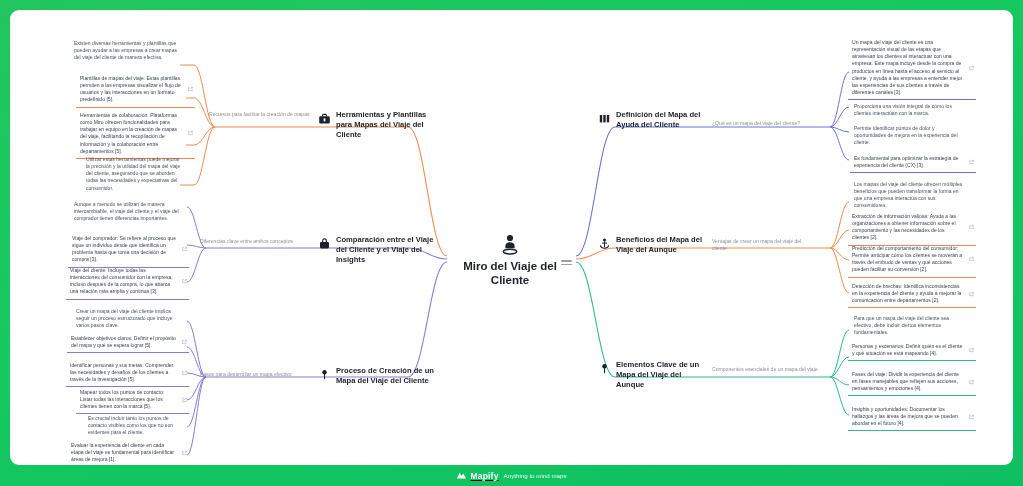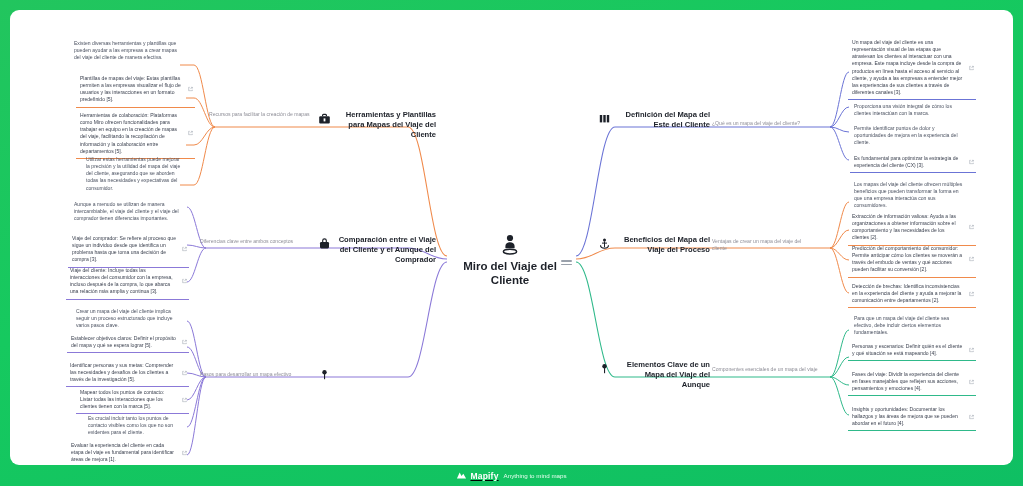--- a/index.html
+++ b/index.html
@@ -40,21 +40,21 @@
     position: absolute; left: 551px; top: 250px;
     width: 11px; height: 9px;
   }
   .center-handle i {
     display: block; height: 1.6px; background: #9aa1ab; margin-bottom: 2.3px; border-radius: 1px;
   }
 
   
   .branch {
     position: absolute;
-    display: flex; align-items: flex-start; gap: 5px; text-align: right;
+    display: flex; align-items: flex-start; gap: 5px;
   }
   .branch .bicon { flex: 0 0 auto; width: 13px; height: 13px; margin-top: 1px; }
   .branch .blabel {
     font-size: 7.6px; font-weight: bold; color: #1d2129; line-height: 1.32;
   }
 
   
   .edge-label {
     position: absolute;
     font-size: 5.1px; color: #8d8d96; line-height: 1.35;
@@ -171,53 +171,54 @@
       <span class="blabel">Herramientas y Plantillas para Mapas del Viaje del Cliente</span>
     </div>
 
     <div class="branch" style="left:308px; top:225px; width:118px;">
       <span class="bicon">
         <svg width="13" height="13" viewBox="0 0 13 13">
           <rect x="2" y="5" width="9" height="6.4" rx="1.3" fill="#1d2129"></rect>
           <path d="M4.7 5V3.6a1.8 1.8 0 0 1 3.6 0V5" fill="none" stroke="#1d2129" stroke-width="1.15"></path>
         </svg>
       </span>
-      <span class="blabel">Comparación entre el Viaje del Cliente y el Aunque del Comprador</span>
+      <span class="blabel">Comparación entre el Viaje del Cliente y el Viaje del Insights</span>
     </div>
 
     <div class="branch" style="left:308px; top:356px; width:118px;">
       <span class="bicon">
         <svg width="13" height="13" viewBox="0 0 13 13">
           <circle cx="6.5" cy="4.2" r="2.2" fill="#1d2129"></circle>
           <rect x="6" y="5.8" width="1.1" height="5.4" fill="#1d2129"></rect>
         </svg>
       </span>
+      <span class="blabel">Proceso de Creación de un Mapa del Viaje del Cliente</span>
     </div>
 
     <div class="branch" style="left:588px; top:100px; width:112px;">
       <span class="bicon">
         <svg width="13" height="13" viewBox="0 0 13 13">
           <rect x="1.8" y="3" width="2.4" height="7.4" fill="#1d2129"></rect>
           <rect x="5.3" y="3" width="2.4" height="7.4" fill="#1d2129"></rect>
           <rect x="8.8" y="3" width="2.4" height="7.4" fill="#1d2129"></rect>
         </svg>
       </span>
-      <span class="blabel">Definición del Mapa del Este del Cliente</span>
+      <span class="blabel">Definición del Mapa del Ayuda del Cliente</span>
     </div>
 
     <div class="branch" style="left:588px; top:225px; width:112px;">
       <span class="bicon">
         <svg width="13" height="13" viewBox="0 0 13 13">
           <circle cx="6.5" cy="3" r="1.5" fill="#1d2129"></circle>
           <rect x="6" y="4.4" width="1" height="5.6" fill="#1d2129"></rect>
           <path d="M2.5 8.2c0 2 1.9 2.9 4 2.9s4-.9 4-2.9" fill="none" stroke="#1d2129" stroke-width="1.15"></path>
           <rect x="4" y="5.6" width="5" height="1" fill="#1d2129"></rect>
         </svg>
       </span>
-      <span class="blabel">Beneficios del Mapa del Viaje del Proceso</span>
+      <span class="blabel">Beneficios del Mapa del Viaje del Aunque</span>
     </div>
 
     <div class="branch" style="left:588px; top:350px; width:112px;">
       <span class="bicon">
         <svg width="13" height="13" viewBox="0 0 13 13">
           <circle cx="6.5" cy="4.2" r="2.2" fill="#1d2129"></circle>
           <rect x="6" y="5.8" width="1.1" height="5.4" fill="#1d2129"></rect>
         </svg>
       </span>
       <span class="blabel">Elementos Clave de un Mapa del Viaje del Aunque</span>

